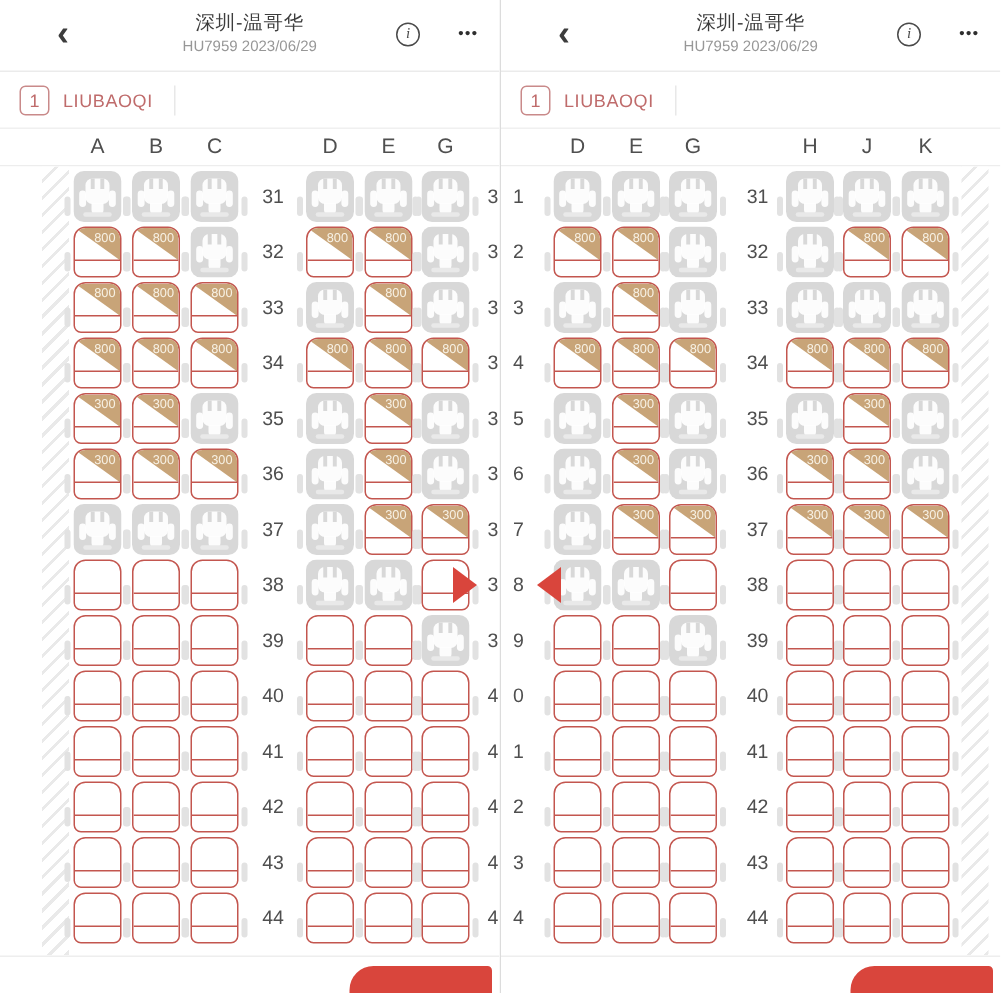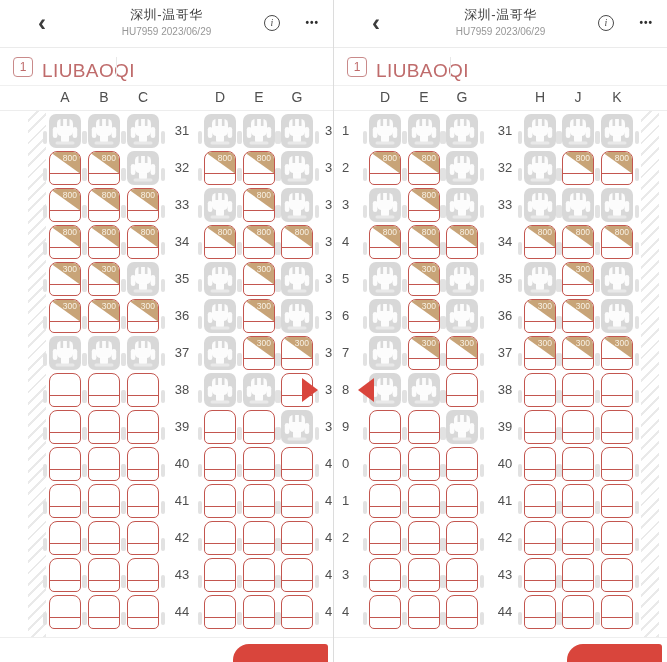--- a/index.html
+++ b/index.html
@@ -16,21 +16,21 @@
   .title { font-size:13px; color:#3d3d3d; font-weight:500; letter-spacing:.5px; }
   .subtitle { font-size:10px; color:#979797; margin-top:2px; }
   .info { position:absolute; right:53px; top:15px; width:16px; height:16px; border:1.2px solid #4a4a4a; border-radius:50%;
           font-size:10px; color:#4a4a4a; text-align:center; line-height:14px; font-style:italic; font-family:"Liberation Serif", serif; }
   .more { position:absolute; right:14px; top:14px; font-size:10px; color:#2e2e2e; letter-spacing:1px; line-height:18px; font-weight:bold; }
 
   
   .pax-row { position:relative; height:38px; border-bottom:1px solid #f0f0f0; }
   .pax-badge { position:absolute; left:13px; top:9px; width:20px; height:20px; border:1px solid #c98a8a; border-radius:4px;
                color:#bf6b6b; font-size:12px; text-align:center; line-height:18px; background:#fff; }
-  .pax-name { position:absolute; left:42px; top:12px; font-size:19px; color:#bf6b6b; letter-spacing:.4px; }
+  .pax-name { position:absolute; left:42px; top:12px; font-size:12px; color:#bf6b6b; letter-spacing:.4px; }
   .pax-divider { position:absolute; left:116px; top:9px; width:1px; height:20px; background:#e8e8e8; }
 
   
   .col-headers { position:relative; height:25px; border-bottom:1px solid #ededed; }
   .col-letter { position:absolute; top:3px; width:28px; text-align:center; font-size:14px; color:#4f4f4f; }
 
   
   .seat-area { position:relative; height:526px; overflow:hidden; background:#fff; }
   .hatch { position:absolute; top:0; bottom:0; width:18px;
            background:repeating-linear-gradient(135deg,#ffffff 0 6px,#e7e7e7 6px 8px); opacity:.9; }

